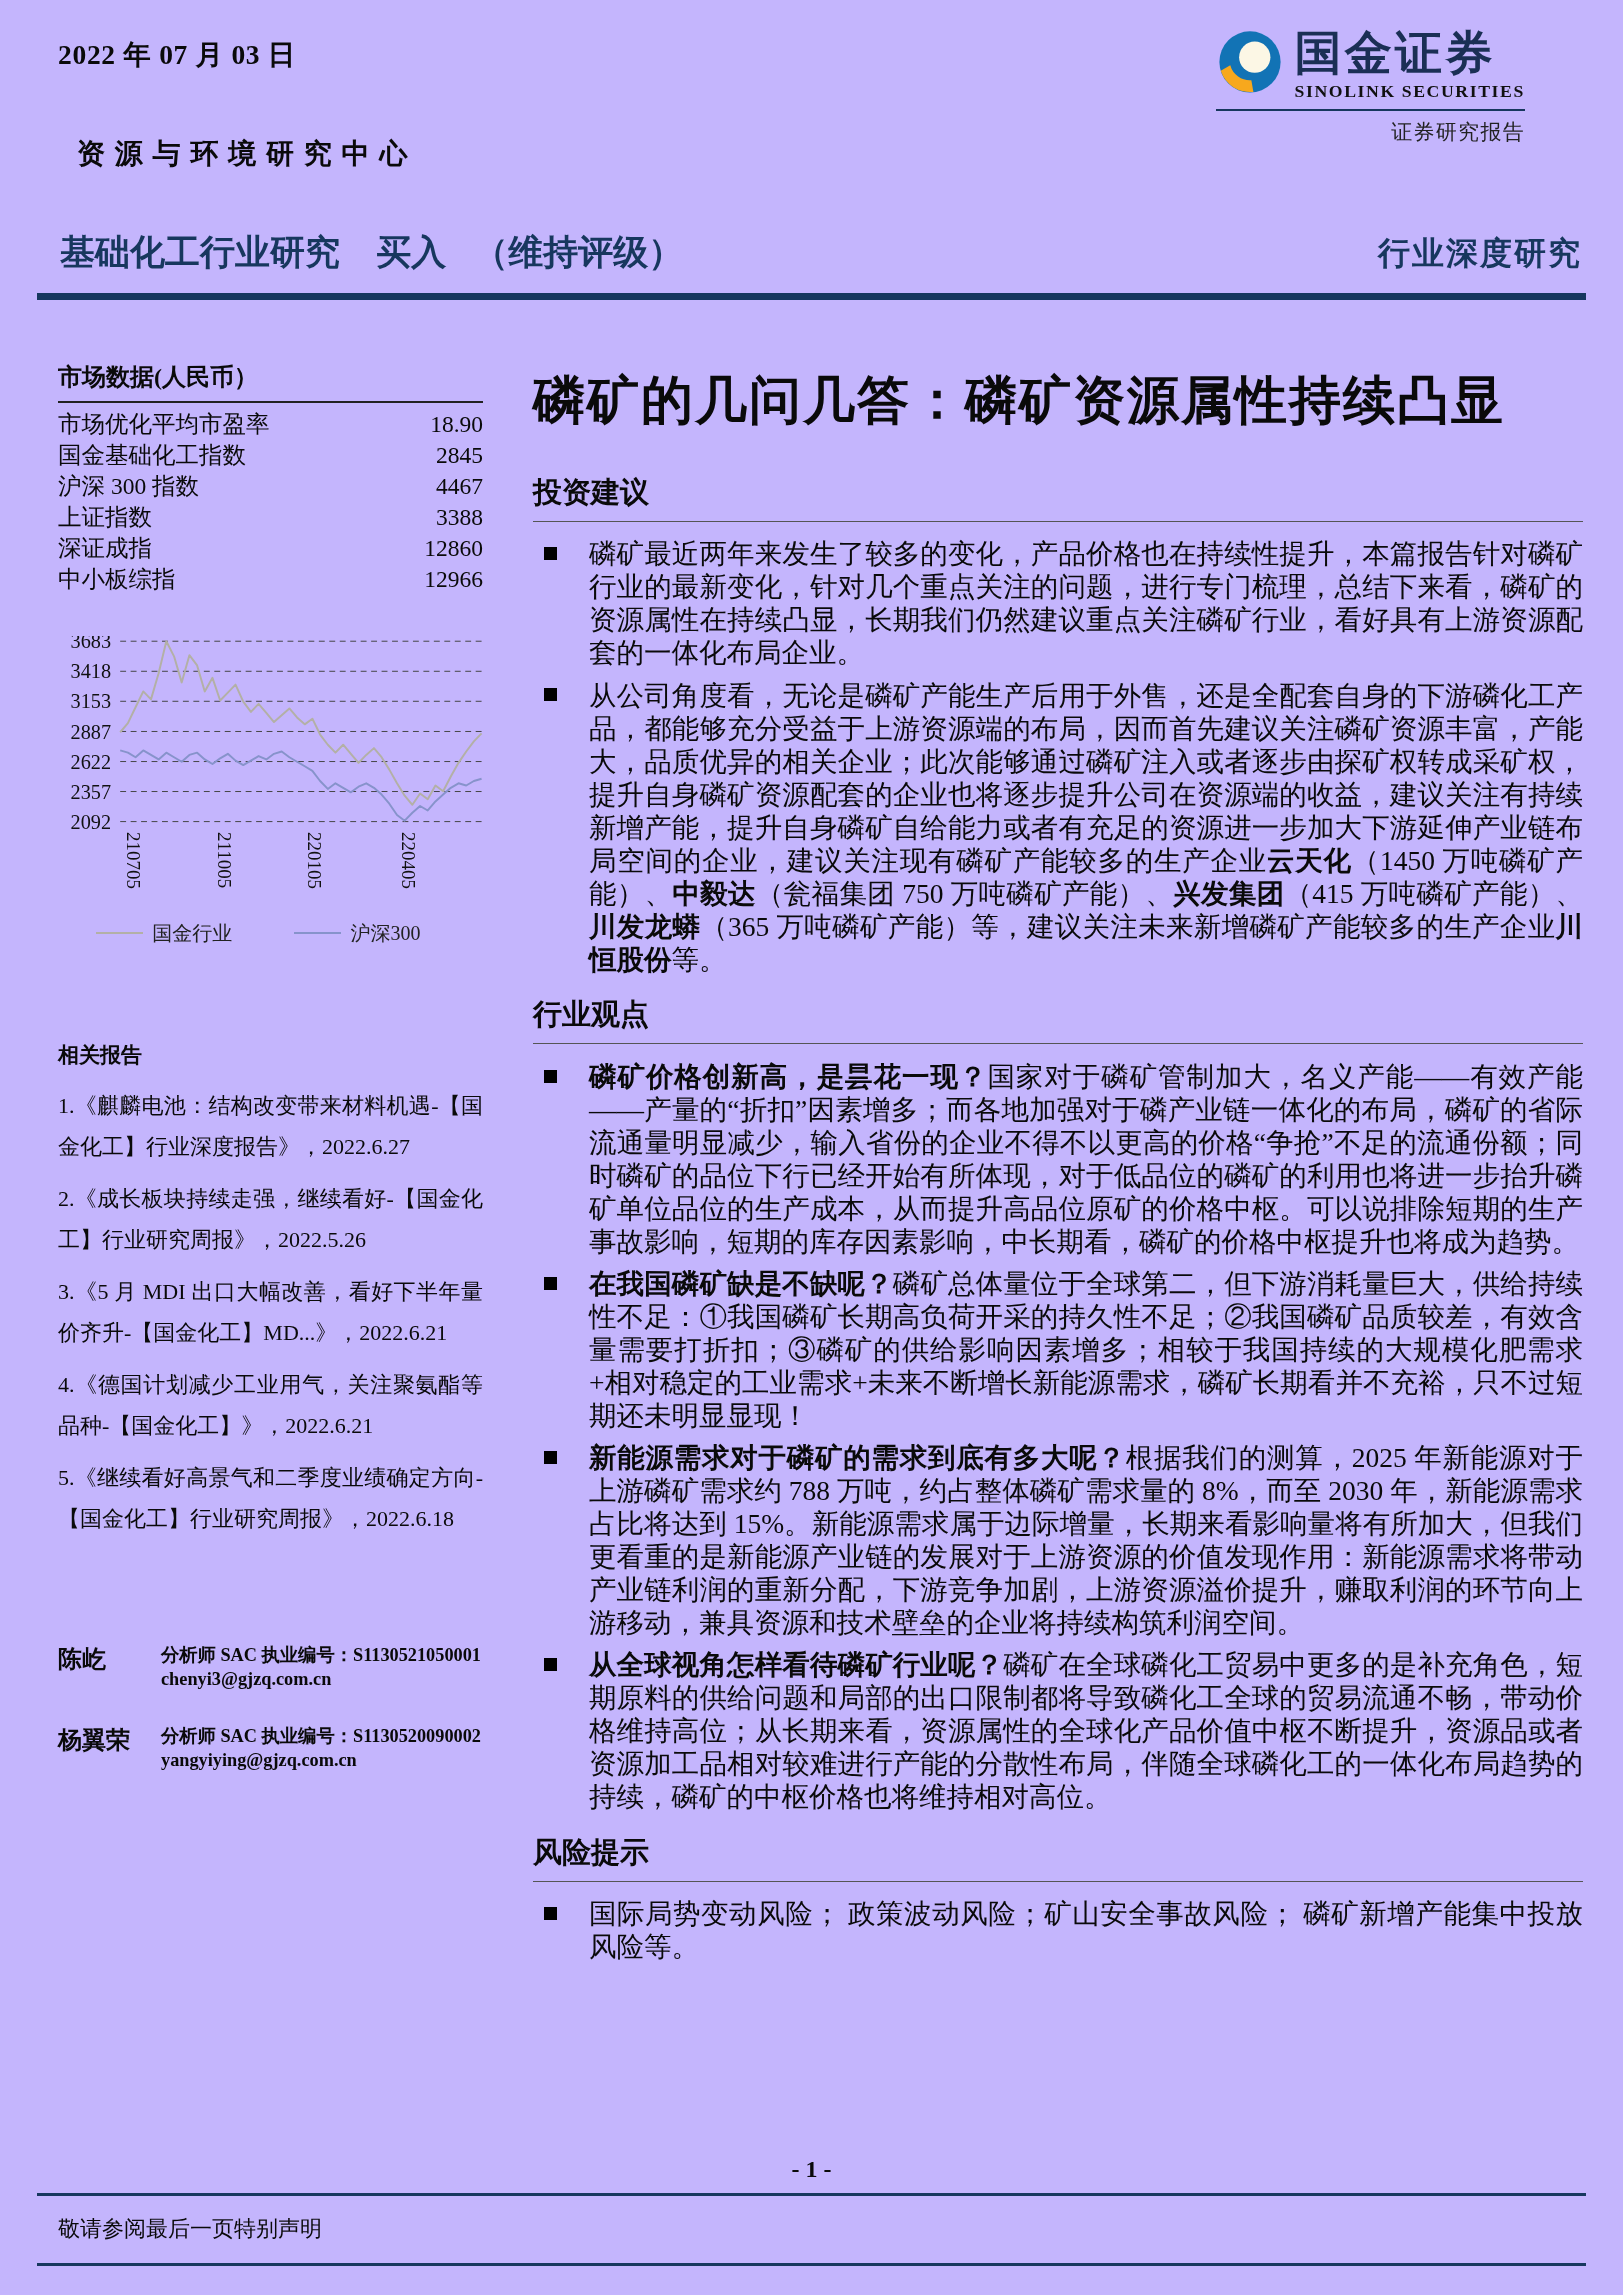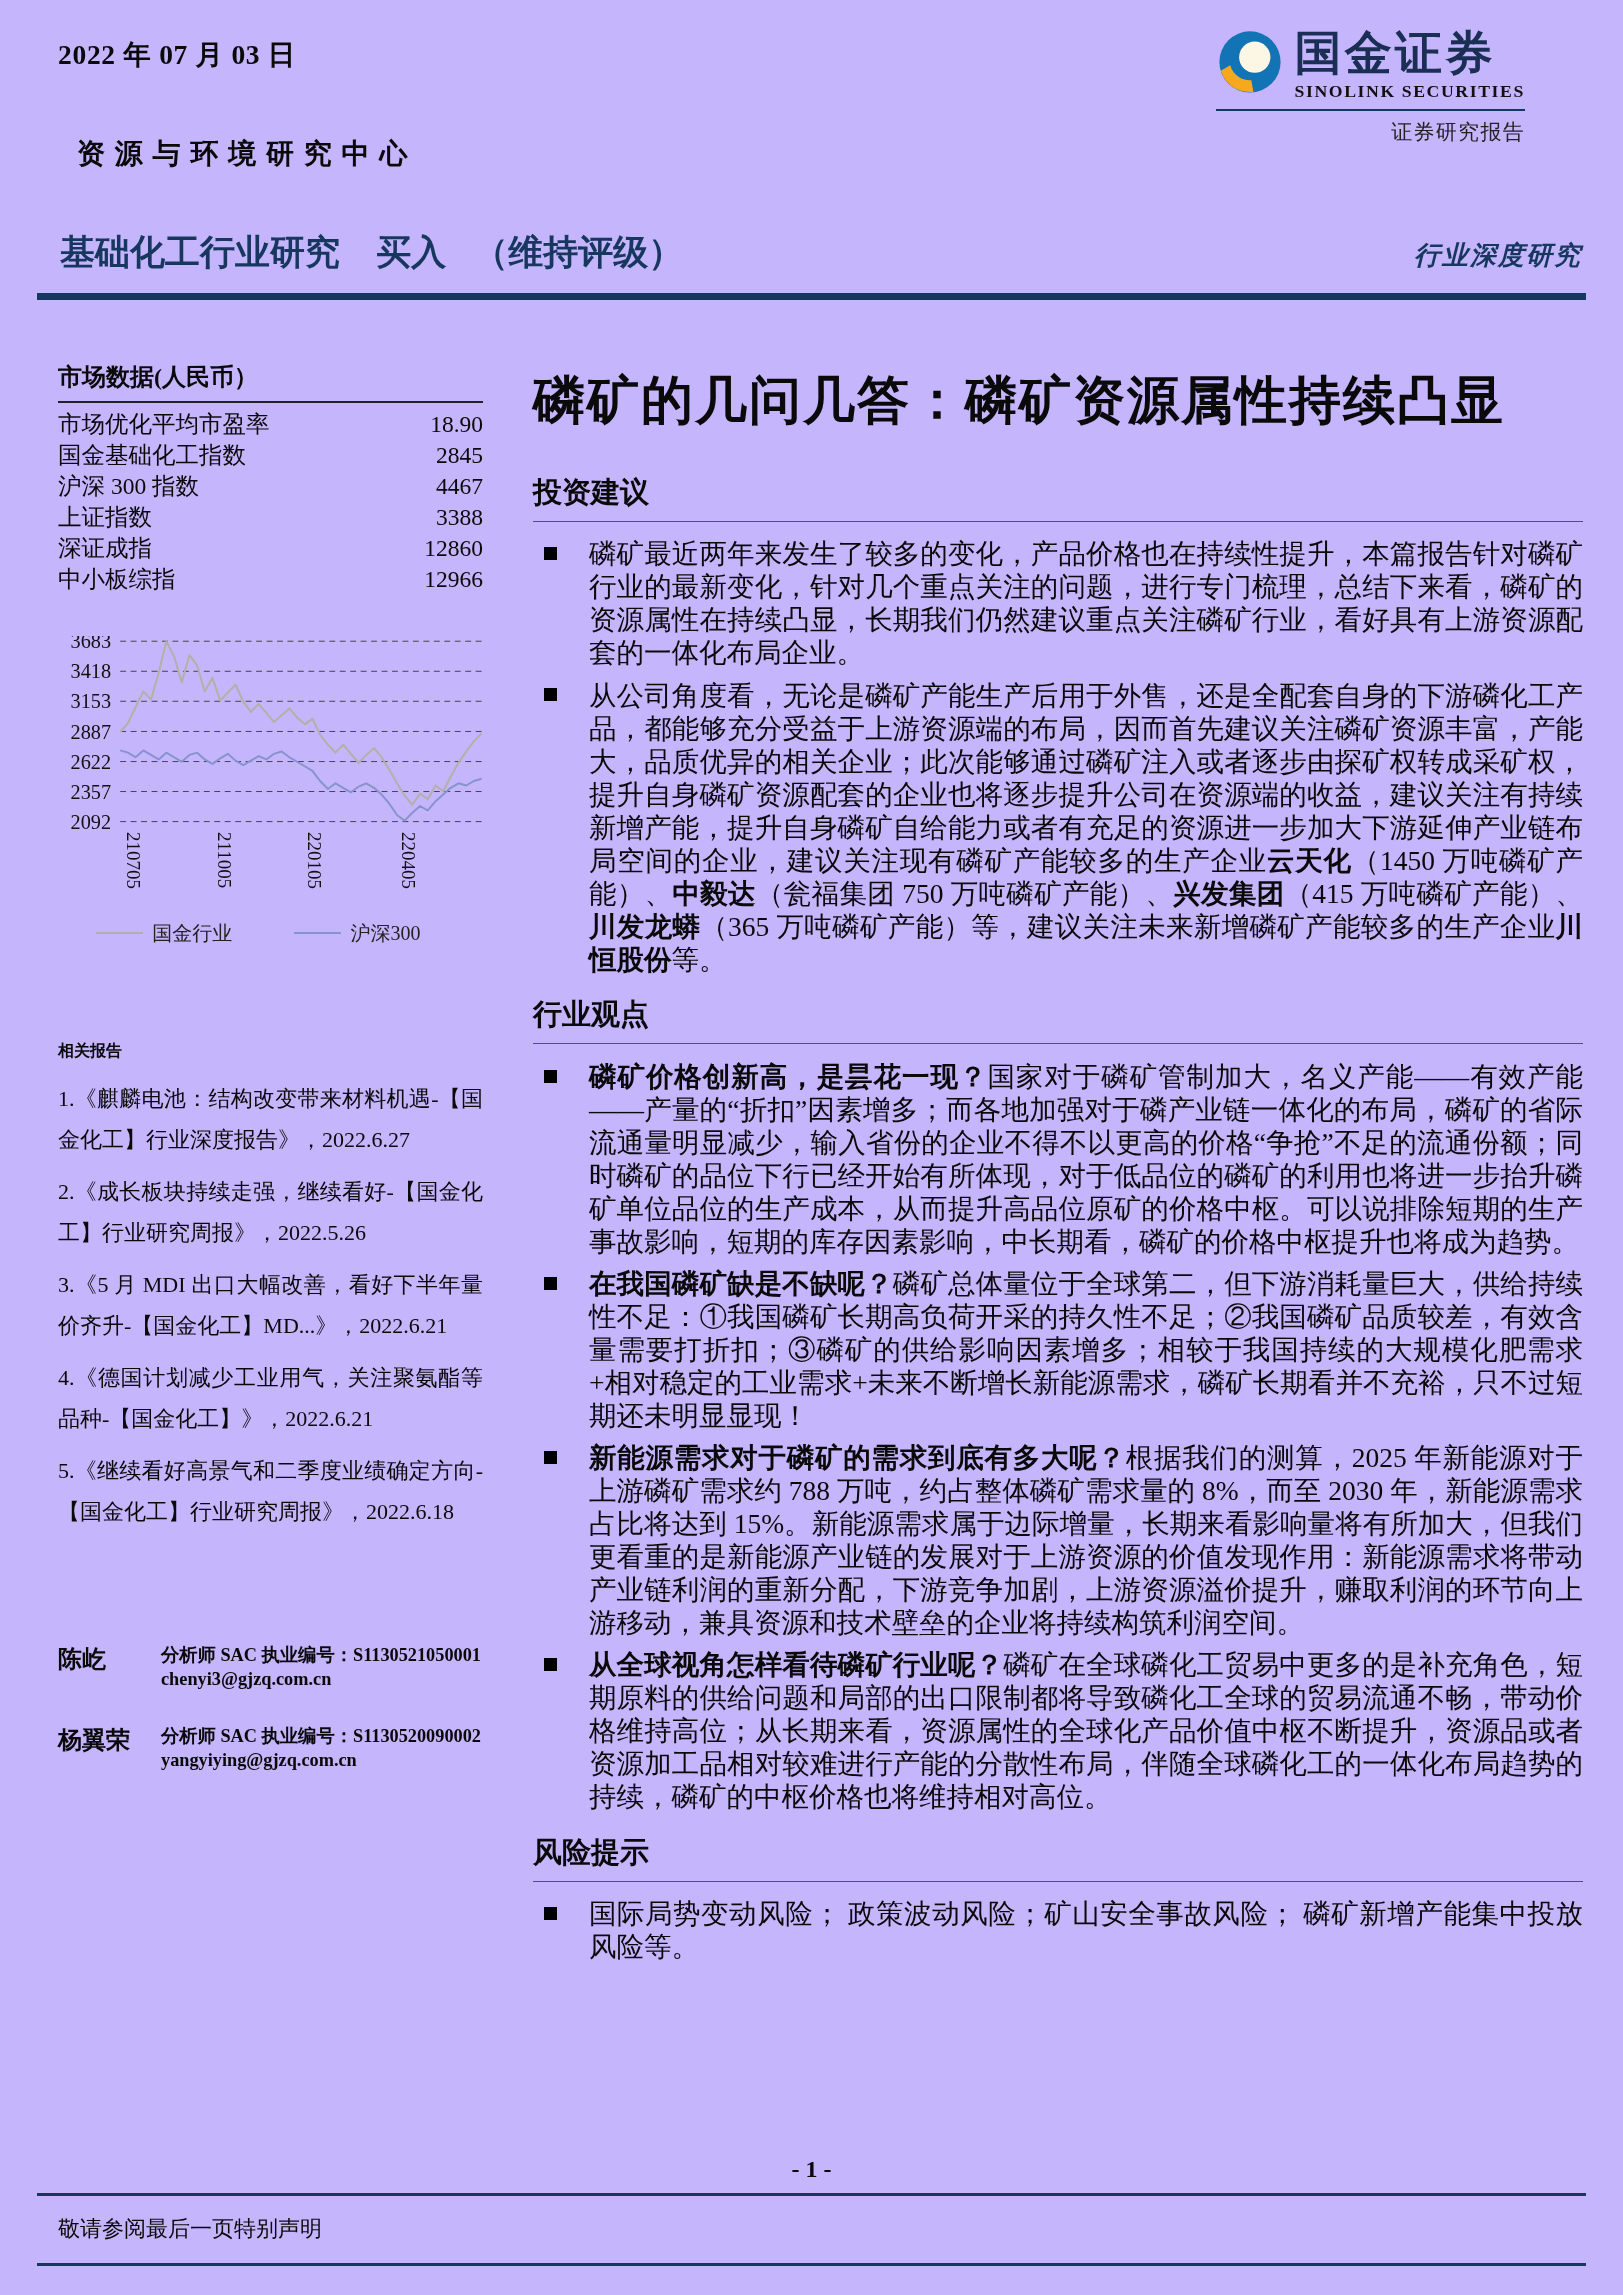--- a/index.html
+++ b/index.html
@@ -7,21 +7,21 @@
         font-family:"Liberation Serif","DejaVu Serif",serif;color:#0a0a0a;overflow:hidden;}
 
   
   .date{position:absolute;left:58px;top:37px;font-size:27.5px;font-weight:700;letter-spacing:0.7px;}
   .dept{position:absolute;left:77px;top:135px;font-size:28px;font-weight:700;letter-spacing:9.8px;}
   .industry-row{position:absolute;left:60px;right:41px;top:229px;display:flex;
                 justify-content:space-between;align-items:baseline;color:#17375e;}
   .industry-left{font-size:35px;font-weight:700;}
   .industry-left .rating{margin-left:27.5px;}
   .industry-left .rating-note{margin-left:18.3px;}
-  .report-kind{font-size:26px;font-weight:700;font-style:italic;letter-spacing:2px;text-align:right;}
+  .report-kind{font-size:32px;font-weight:700;letter-spacing:2px;text-align:right;}
   .thick-rule{position:absolute;left:37px;right:37px;top:293px;height:6.5px;background:#17375e;}
 
   .brand{position:absolute;top:30px;right:98px;width:309px;}
   .brand-row{display:flex;align-items:flex-start;gap:10.5px;}
   .brand-name{font-size:47px;font-weight:700;color:#1b2f55;letter-spacing:3.3px;line-height:1.02;}
   .brand-en{font-size:17.7px;font-weight:700;letter-spacing:1.6px;color:#111;margin-top:2.6px;}
   .brand-rule{height:2px;background:#17375e;margin-top:7.8px;}
   .brand-tagline{font-size:21px;color:#222;text-align:right;margin-top:6.5px;letter-spacing:1.3px;}
 
   
@@ -32,21 +32,21 @@
   .mvalue{text-align:right;}
 
   .chart-block{position:absolute;top:275px;left:0;width:425px;}
   .chart-block svg{display:block;}
   .chart-block svg text{font-family:"Liberation Serif","DejaVu Serif",serif;fill:#111;}
   .legend{display:flex;gap:62px;padding-left:38px;margin-top:2.6px;font-size:20px;color:#222;}
   .legend-item{display:flex;align-items:center;gap:9.2px;}
   .legend-swatch{display:inline-block;width:47px;height:0;border-top:2px solid #888;}
 
   .related{position:absolute;top:680px;left:0;width:425px;}
-  .related-title{font-size:16px;font-weight:700;margin-bottom:15.7px;}
+  .related-title{font-size:21px;font-weight:700;margin-bottom:15.7px;}
   .related-item{font-size:22px;line-height:41px;margin-bottom:11px;text-align:justify;}
 
   .analysts{position:absolute;top:1282px;left:0;width:425px;}
   .analyst{display:flex;gap:17px;margin-bottom:33px;}
   .aname{font-size:24px;font-weight:700;min-width:86px;}
   .adetail{flex:1;}
   .arole{font-size:18.3px;font-weight:700;line-height:24px;}
   .aemail{font-size:18.3px;font-weight:700;line-height:24px;}
 
   

